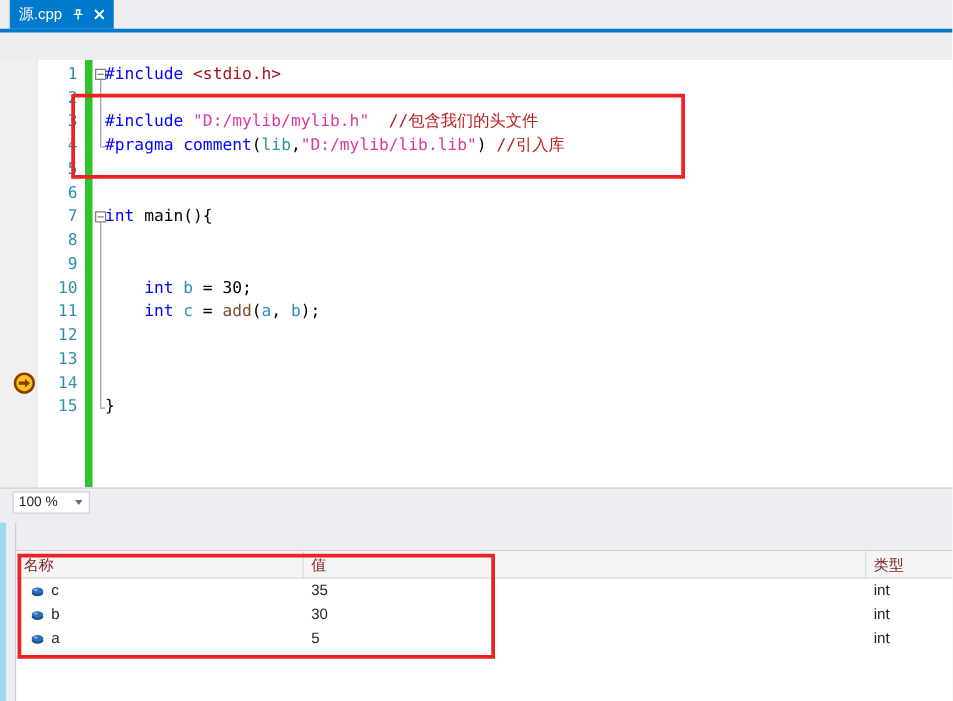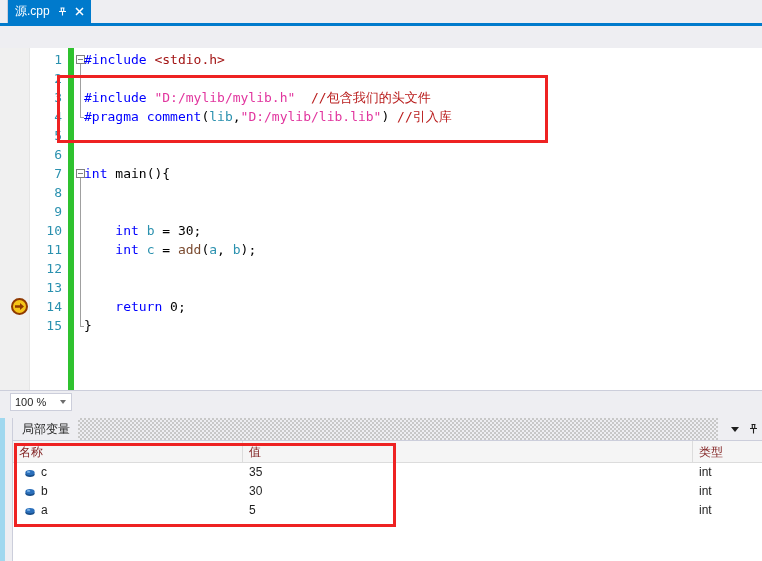--- a/index.html
+++ b/index.html
@@ -341,21 +341,20 @@
         <div class="lineno" style="top: 154px;">9</div>
         <div class="lineno" style="top: 173px;">10</div>
         <div class="codetext" style="top: 173px;"><span class="punct">    </span><span class="kw">int </span><span class="ident">b</span><span class="punct"> = </span><span class="num">30</span><span class="punct">;</span></div>
         <div class="lineno" style="top: 192px;">11</div>
         <div class="codetext" style="top: 192px;"><span class="punct">    </span><span class="kw">int </span><span class="ident">c</span><span class="punct"> = </span><span class="fn">add</span><span class="punct">(</span><span class="ident">a</span><span class="punct">, </span><span class="ident">b</span><span class="punct">);</span></div>
         <div class="lineno" style="top: 211px;">12</div>
         <div class="codetext" style="top: 211px;"></div>
         <div class="lineno" style="top: 230px;">13</div>
         <div class="codetext" style="top: 230px;"></div>
         <div class="lineno" style="top: 249px;">14</div>
-        <div class="codetext" style="top: 249px;"><span class="punct">    </span><span class="kw">return </span><span class="num">0</span><span class="punct">;</span></div>
         <div class="lineno" style="top: 268px;">15</div>
         <div class="codetext" style="top: 268px;"><span class="punct">}</span></div>
         <div class="foldline" style="top: 16px; height: 53px;"></div>
         <div class="foldline-elbow" style="top: 69px;"></div>
         <div class="foldline" style="top: 130px; height: 148px;"></div>
         <div class="foldline-elbow" style="top: 278px;"></div>
       </div>
   <div class="stmt-arrow" style="top: 250px;">
         <svg width="11" height="11" viewBox="0 0 11 11">
           <path d="M1 4.2 H6 V2 L10 5.5 L6 9 V6.8 H1 Z" fill="#8f3a00"></path>
@@ -369,32 +368,20 @@
       <span class="zoom-text">100 %</span>
       <span class="zoom-arrow"></span>
     </div>
   </div>
   <div class="zoomrow-sep"></div>
 
   <div class="locals-panel">
     <div class="locals-left-strip"></div>
     <div class="locals-left-strip2"></div>
 
-    <div class="locals-header">
-      <span class="locals-title">局部变量</span>
-      <span class="grip"></span>
-      <span class="hdr-btn">
-        <span class="caret-down"></span>
-      </span>
-      <span class="hdr-btn">
-        <svg width="11" height="12" viewBox="0 0 11 12">
-          <path d="M2 5.5 H9 M5.5 5.5 V10.5 M3.5 1.5 H7.5 M4.3 1.5 V5.5 M6.7 1.5 V5.5" stroke="#1e1e1e" stroke-width="1.1" fill="none"></path>
-        </svg>
-      </span>
-    </div>
 
     <div class="locals-grid">
       <div class="grid-headrow">
         <div class="grid-headcell hc-name">名称</div>
         <div class="grid-headcell hc-value">值</div>
         <div class="grid-headcell hc-type">类型</div>
       </div>
       <div id="locals-rows">
           <div class="grid-row" style="top: 22px;">
             <span class="var-icon">

